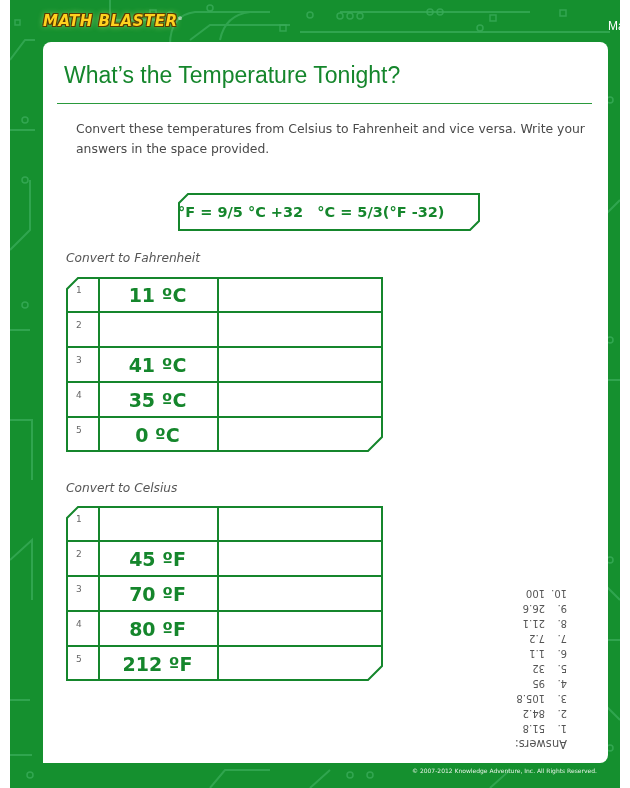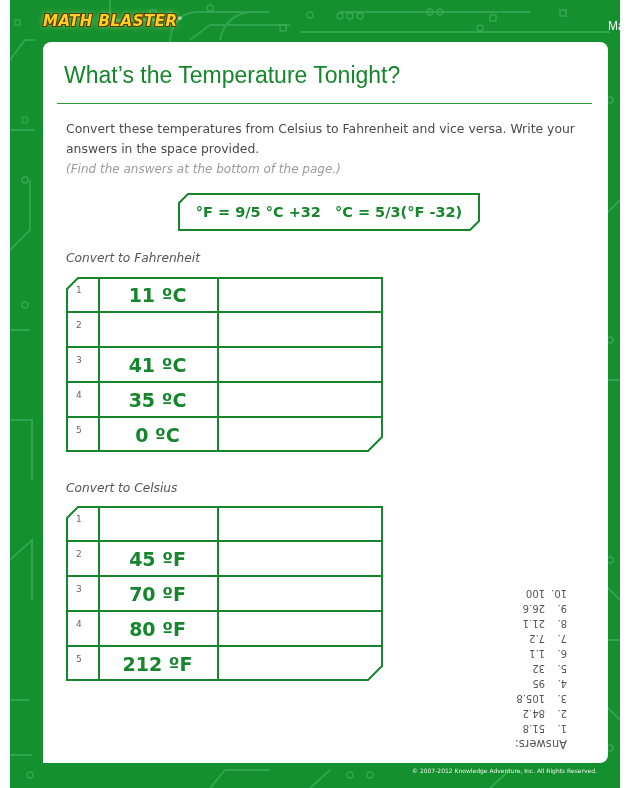--- a/index.html
+++ b/index.html
@@ -37,36 +37,36 @@
     position: absolute; left: 21px; top: 20px;
     font-family: "Liberation Sans", sans-serif;
     font-size: 23px; color: #15862c;
     white-space: nowrap;
   }
   .divider {
     position: absolute; left: 14px; top: 61px; width: 535px; height: 1px;
     background: #2a9a3c;
   }
   .intro {
-    position: absolute; left: 23px; top: 77px; width: 520px;
+    position: absolute; left: 33px; top: 77px; width: 520px;
     font-family: "DejaVu Sans", sans-serif;
     font-size: 12.4px; line-height: 20px; color: #4a4a4a;
   }
   .hint {
     position: absolute; left: 23px; top: 120px;
     font-family: "DejaVu Sans", sans-serif;
     font-size: 12px; font-style: italic; color: #9a9a9a;
   }
   .formula {
     position: absolute; left: 135px; top: 151px; width: 302px; height: 38px;
   }
   .formula svg { position: absolute; left: 0; top: 0; }
   .formula-text {
     position: absolute; left: 0; top: 0; width: 302px; height: 38px;
-    display: flex; align-items: center; justify-content: center; gap: 14px;
+    display: flex; align-items: center; gap: 14px;
     font-family: "DejaVu Sans", sans-serif;
     font-weight: bold; font-size: 14.5px; color: #15862c;
     white-space: nowrap;
   }
   .section-label {
     position: absolute; left: 23px;
     font-family: "DejaVu Sans", sans-serif;
     font-size: 12.2px; color: #555555; font-style: italic;
   }
   .conv-table {
@@ -168,21 +168,20 @@
 
   <div class="logo">
     <span>MATH BLASTER</span><sup>®</sup>
   </div>
   <div class="category">Math</div>
 
   <div class="card">
     <div class="title">What’s the Temperature Tonight?</div>
     <div class="divider"></div>
     <div class="intro">Convert these temperatures from Celsius to Fahrenheit and vice versa. Write your answers in the space provided.</div>
-    <div class="hint">(Find the answers at the bottom of the page.)</div>
 
     <div class="formula">
       <svg width="302" height="38" viewBox="0 0 302 38">
         <path d="M10 1 H301 V28 L292 37 H1 V10 Z" fill="none" stroke="#15862c" stroke-width="2"></path>
       </svg>
       <div class="formula-text">
         <span>°F = 9/5 °C +32</span>
         <span>°C = 5/3(°F -32)</span>
       </div>
     </div>

